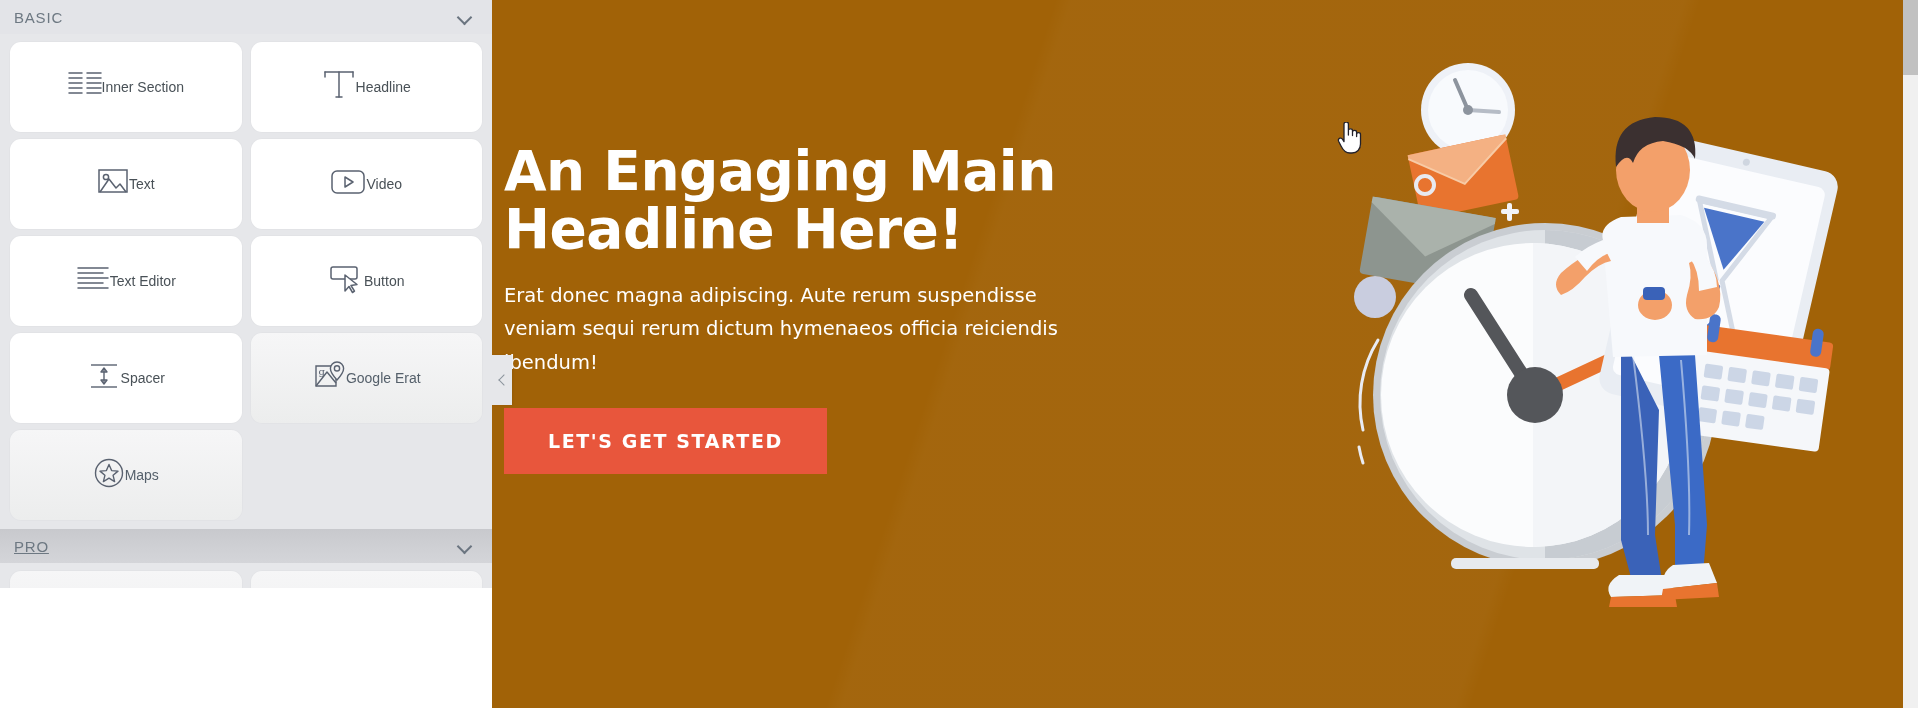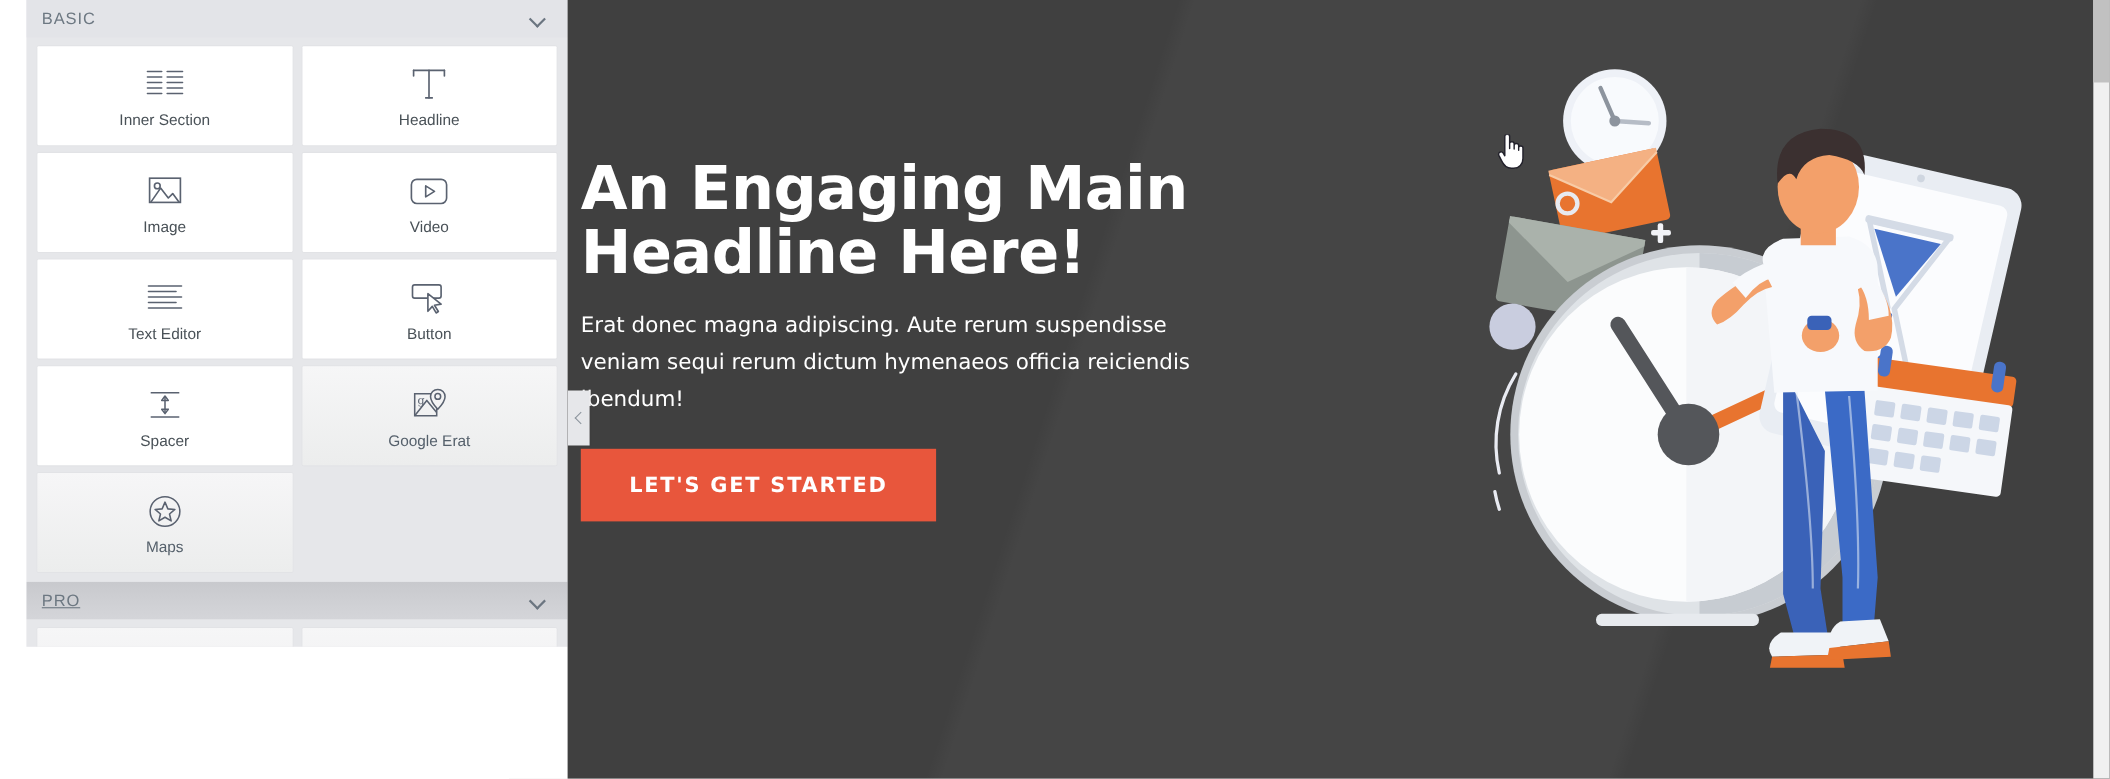--- a/index.html
+++ b/index.html
@@ -11,21 +11,20 @@
   }
   #app { position: relative; width: 1918px; height: 708px; display: flex; }
 
   
   #panel {
     position: relative;
     width: 492px; height: 588px;
     background: #e6e7ea;
     overflow: hidden;
     flex: 0 0 492px;
-    margin-left: 24px;
   }
   .section-header {
     height: 34px;
     display: flex; align-items: center; justify-content: space-between;
     padding: 0 18px 0 14px;
     background: #e3e4e8;
     color: #6d7882;
     font-size: 15px;
     letter-spacing: 0.8px;
   }
@@ -50,23 +49,23 @@
   }
   .grid {
     display: grid;
     grid-template-columns: 1fr 1fr;
     gap: 7px 9px;
     padding: 8px 10px 0 10px;
   }
   .card {
     height: 90px;
     background: #ffffff;
-    border-radius: 1px;
+    border-radius: 11px;
     display: flex;
-    flex-direction: column;
+    flex-direction: row;
     align-items: center;
     justify-content: center;
     cursor: move;
     box-shadow: 0 0 0 1px rgba(0,0,0,0.015);
   }
   .card.dim {
     background: linear-gradient(to bottom, #f6f6f7 0%, #eceded 100%);
   }
   .card .ic { height: 40px; display:flex; align-items:center; justify-content:center; margin-bottom: 4px; }
   .card .lbl {
@@ -74,21 +73,21 @@
     color: #495157;
   }
   .card.dim .lbl { color: #55606b; }
   .pro-grid { padding-top: 8px; }
 
   
   #preview {
     position: relative;
     flex: 1 1 auto;
     height: 708px;
-    background: #404040;
+    background: #a16207;
     overflow: hidden;
   }
   #preview::before {
     content:"";
     position:absolute; inset:0;
     background: linear-gradient(108deg,
         rgba(255,255,255,0.00) 0%,
         rgba(255,255,255,0.00) 34%,
         rgba(255,255,255,0.028) 35%,
         rgba(255,255,255,0.028) 72%,
@@ -224,21 +223,21 @@
       </div>
 
       <div class="card">
         <span class="ic">
           <svg width="32" height="30" viewBox="0 0 32 30">
             <rect x="2" y="3" width="28" height="22" fill="none" stroke="#5a6270" stroke-width="1.5"></rect>
             <circle cx="9" cy="10" r="2.6" fill="none" stroke="#5a6270" stroke-width="1.5"></circle>
             <path d="M3 25 L12 12 L19 21 L23 17 L29 25" fill="none" stroke="#5a6270" stroke-width="1.5" stroke-linejoin="round"></path>
           </svg>
         </span>
-        <span class="lbl">Image</span>
+        <span class="lbl">Text</span>
       </div>
 
       <div class="card">
         <span class="ic">
           <svg width="36" height="28" viewBox="0 0 36 28">
             <rect x="2" y="3" width="32" height="22" rx="5" fill="none" stroke="#5a6270" stroke-width="1.5"></rect>
             <path d="M15 9 L23 14 L15 19 Z" fill="none" stroke="#5a6270" stroke-width="1.5" stroke-linejoin="round"></path>
           </svg>
         </span>
         <span class="lbl">Video</span>

